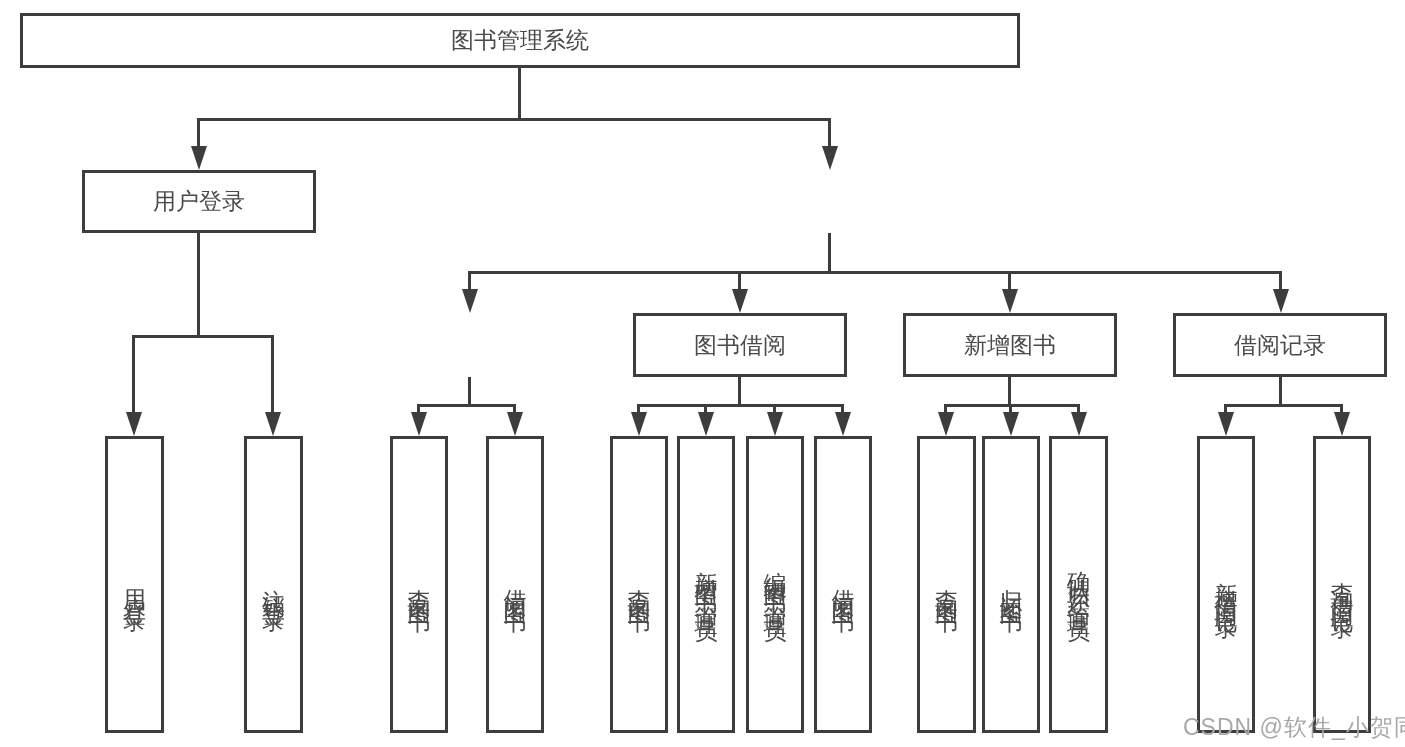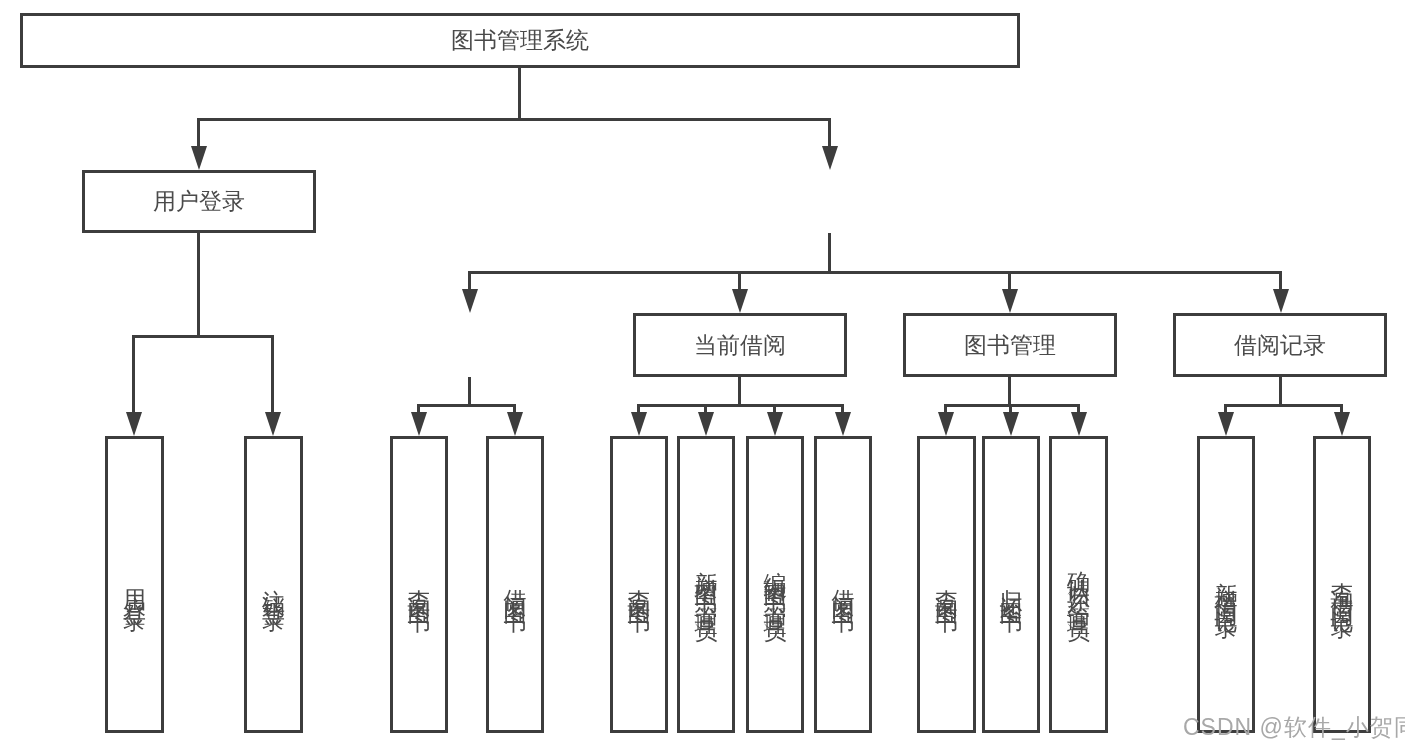--- a/index.html
+++ b/index.html
@@ -37,25 +37,25 @@
     <span class="lbl">图书管理系统</span>
   </div>
 
   <div class="box" style="left:82px;top:170px;width:234px;height:63px;">
     <span class="lbl">用户登录</span>
   </div>
 
 
 
   <div class="box" style="left:633px;top:313px;width:214px;height:64px;">
-    <span class="lbl">当前借阅</span>
+    <span class="lbl">图书借阅</span>
   </div>
 
   <div class="box" style="left:903px;top:313px;width:214px;height:64px;">
-    <span class="lbl">图书管理</span>
+    <span class="lbl">新增图书</span>
   </div>
 
   <div class="box" style="left:1173px;top:313px;width:214px;height:64px;">
     <span class="lbl">借阅记录</span>
   </div>
 
   <div class="box vbox" style="left:105px;top:436px;width:59px;height:297px;">
     <span class="lbl">用户登录</span>
   </div>
   <div class="box vbox" style="left:244px;top:436px;width:59px;height:297px;">

